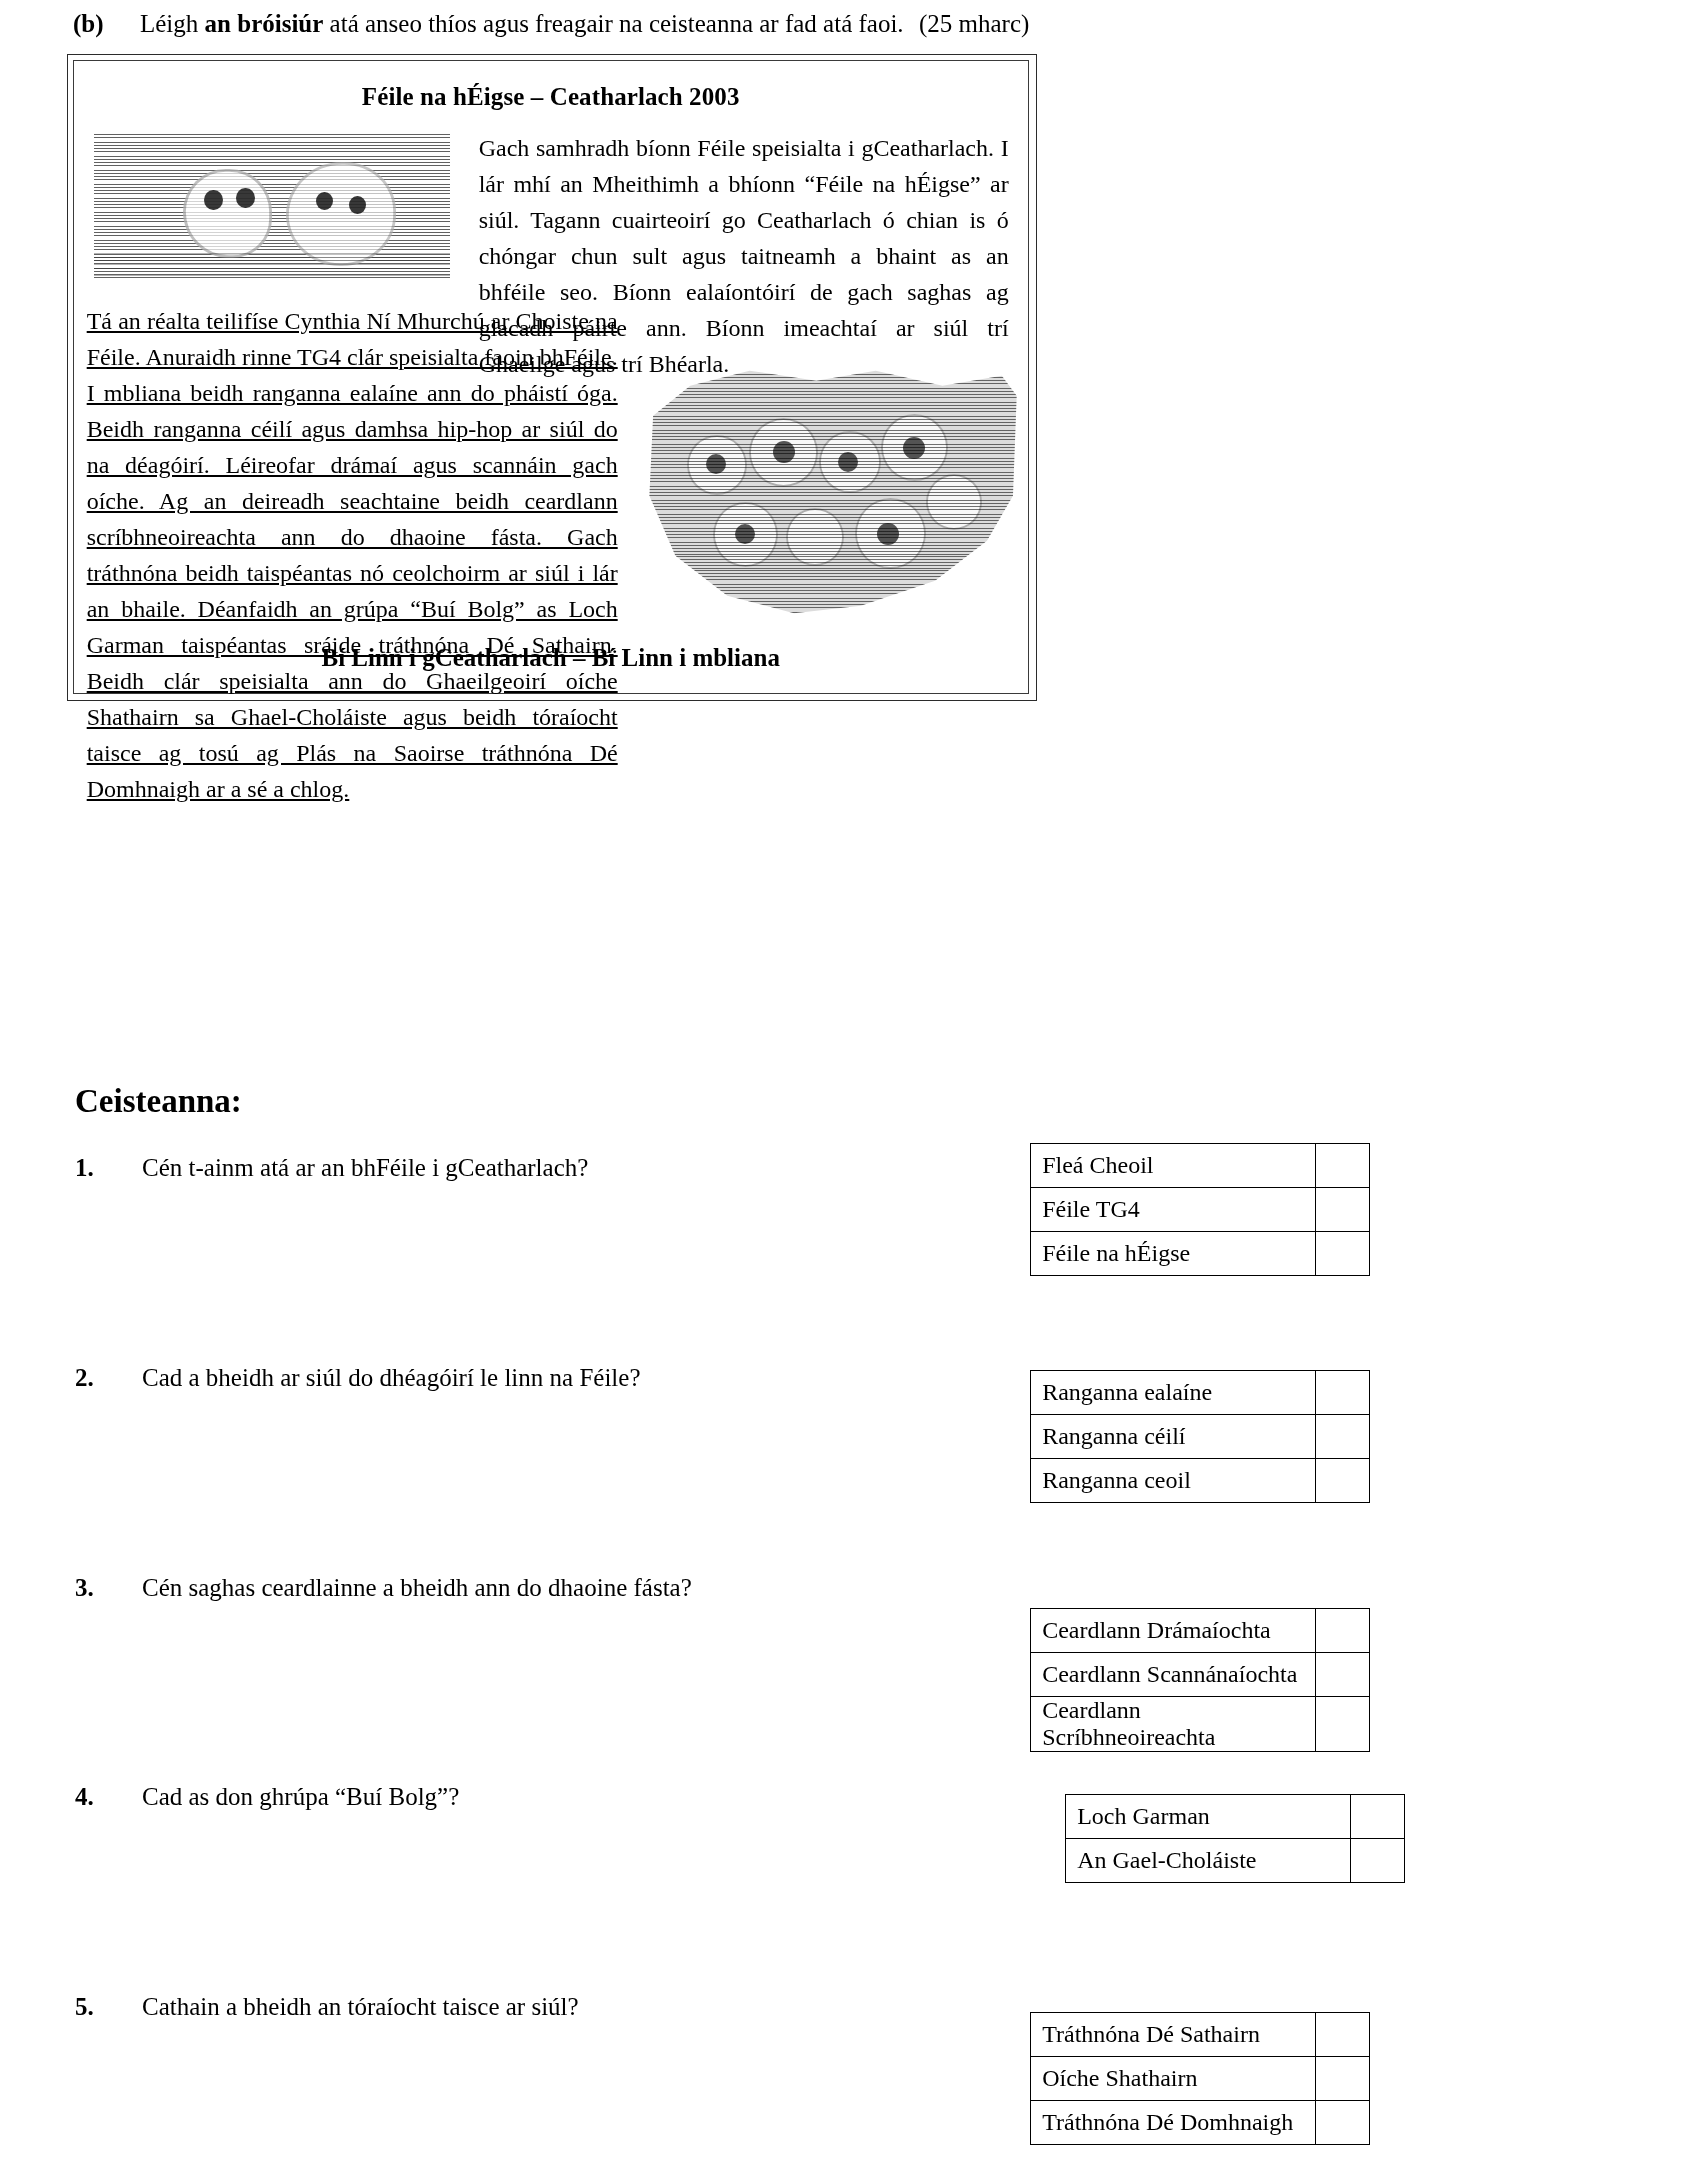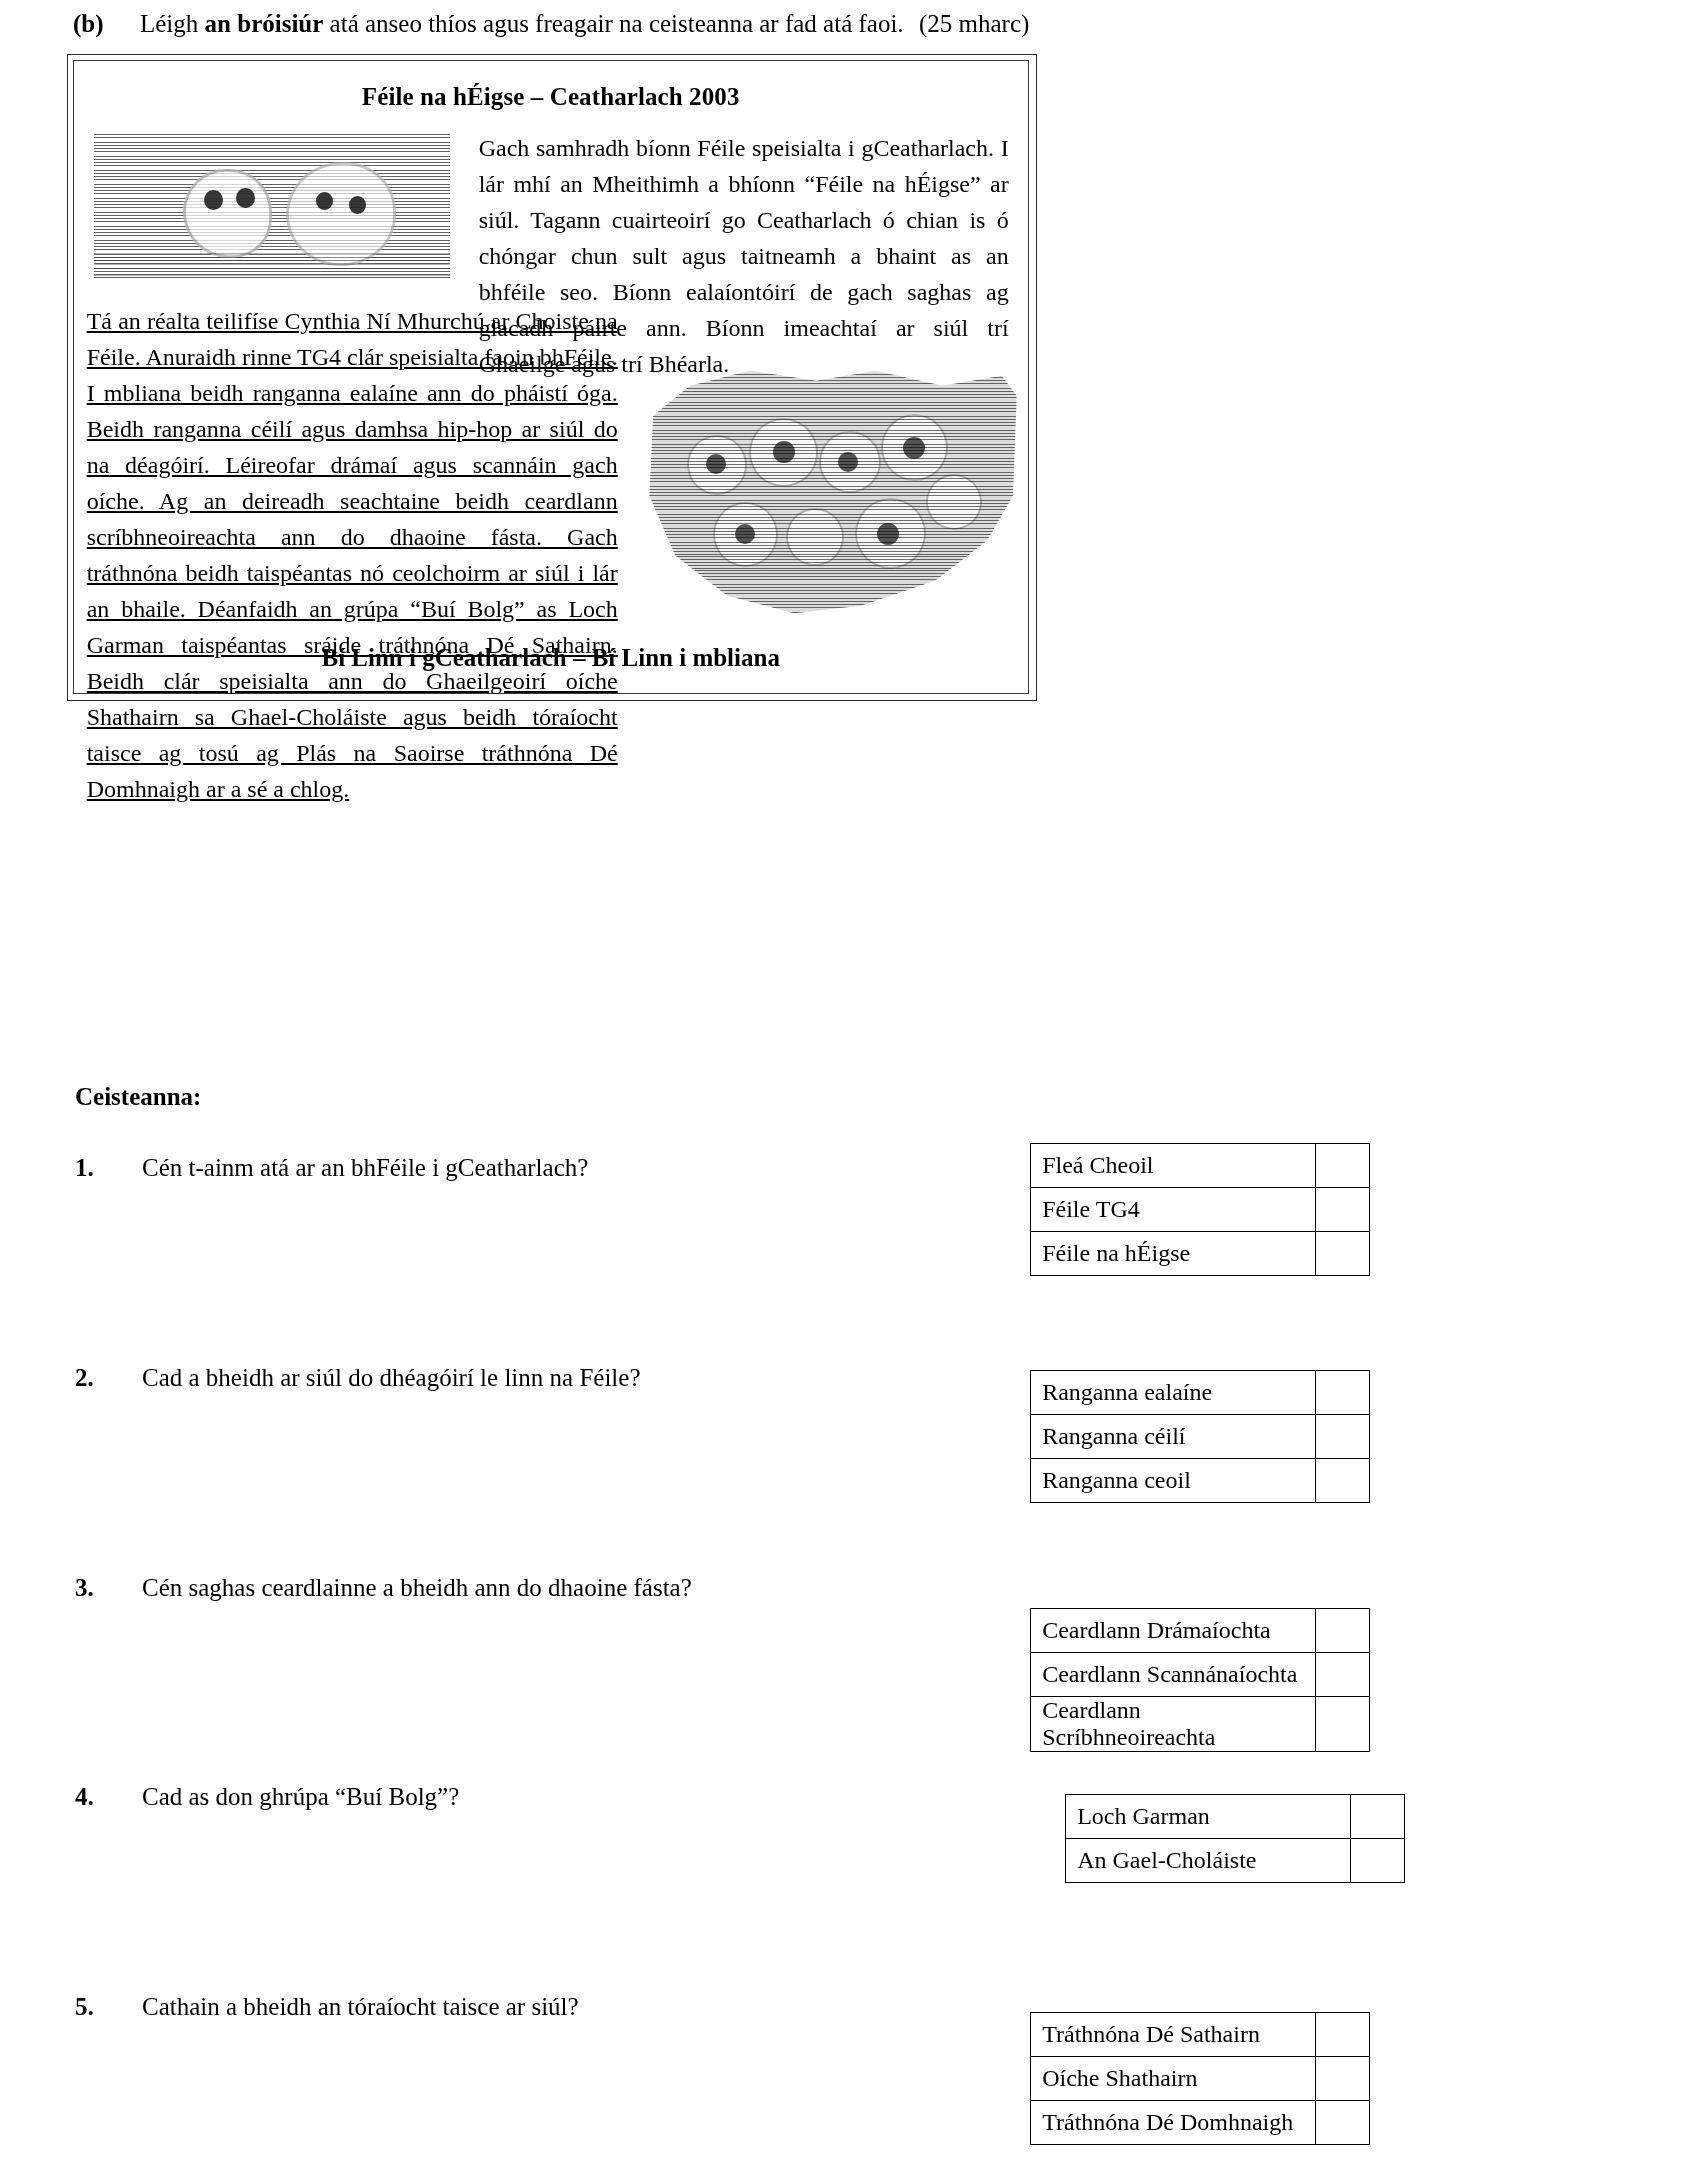--- a/index.html
+++ b/index.html
@@ -227,21 +227,21 @@
     font-weight: bold;
     font-size: 25px;
   }
 
   
   .ceisteanna-label {
     position: absolute;
     left: 75px;
     top: 1083px;
     font-weight: bold;
-    font-size: 25px;
+    font-size: 33px;
   }
 
   .q-block {
     position: absolute;
     left: 0;
     width: 1695px;
   }
   .q-num {
     position: absolute;
     left: 75px;

